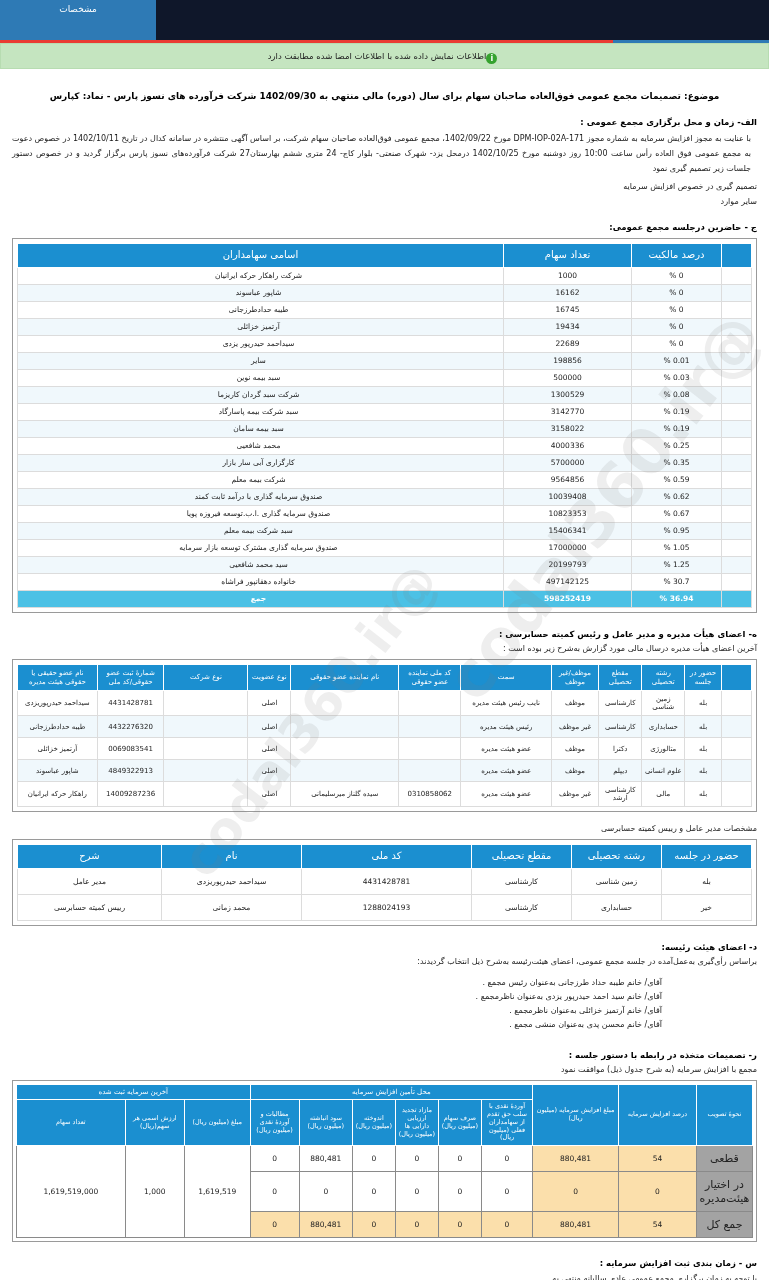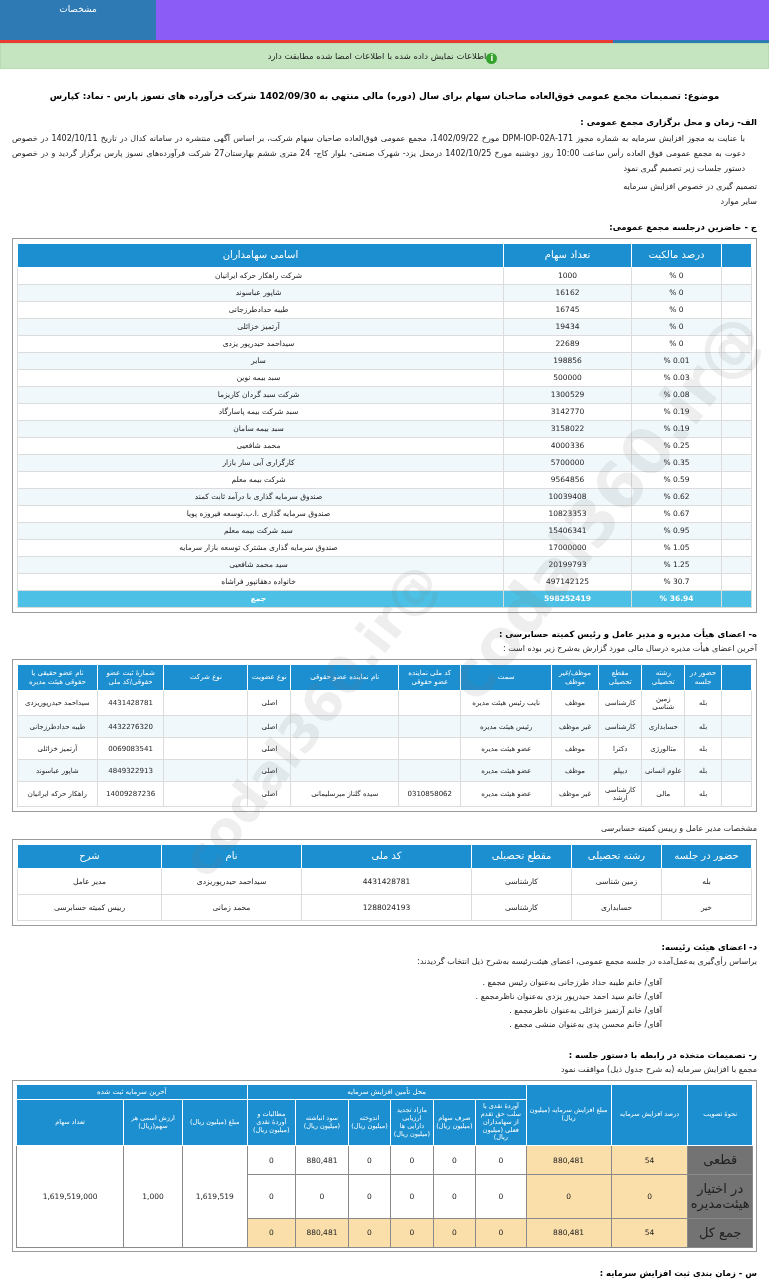--- a/index.html
+++ b/index.html
@@ -7,21 +7,21 @@
   html, body {
     margin: 0; padding: 0;
     background: #ffffff;
     font-family: "DejaVu Sans", "Liberation Sans", sans-serif;
   }
   body { width: 769px; }
 
   .page { position: relative; width: 769px; min-height: 1280px; background:#fff; overflow:hidden; }
 
   
-  .topbar { position: relative; height: 40px; background: #8b5cf6; }
+  .topbar { position: relative; height: 40px; background: #0f172a; }
   .topbar .tab-active {
     position: absolute; top: 0; left: 0; width: 156px; height: 40px;
     background: #2e7ab5; color: #ffffff;
     font-size: 9px; text-align: center; line-height: 19px;
     letter-spacing: .3px;
   }
   .redline { height: 3px; background: #ea3b33; }
   .redline .seg { height: 3px; width: 156px; margin-left: auto; background: #2e7ab5; }
 
   
@@ -44,21 +44,21 @@
     font-size: 9px; font-weight: bold; color: #000;
   }
 
   .sec-title {
     font-size: 8.5px; font-weight: bold; color: #000;
     margin: 16px 0 5px 0; text-align: right;
   }
   .sec-sub { font-size: 8px; color: #222; margin: 0 0 4px 0; text-align: right; }
   .para {
     font-size: 8px; color: #1a1a1a; line-height: 1.85;
-    text-align: justify; margin: 4px 12px 0 0;
+    text-align: justify; margin: 4px 6px 0 0;
   }
   .plain { font-size: 8px; color: #1a1a1a; margin: 6px 0 0 0; text-align: right; }
 
   .indent-list { margin: 10px 0 0 0; padding: 0; list-style: none; }
   .indent-list li {
     font-size: 8px; color: #1a1a1a; line-height: 1.75;
     text-align: right; padding-right: 95px;
   }
 
   
@@ -86,21 +86,21 @@
   .bd th, .bd td { font-size: 7px; padding: 4px 2px; }
   .bd td { height: 22px; }
 
   
   .mg td { height: 26px; }
 
   
   .cap th { font-size: 6.5px; padding: 3px 2px; line-height: 1.2; }
   .cap td { font-size: 7.5px; padding: 6px 2px; border: 1px solid #8a8a8a; }
   .cap td.fill { background: #fbdfab; }
-  .cap td.label { background: #737373; font-size: 13px; line-height: 1.2; }
+  .cap td.label { background: #a3a3a3; font-size: 11px; line-height: 1.2; }
   .cap .grp { font-size: 7px; }
 
   
   .watermark {
     position: absolute; pointer-events: none; user-select: none;
     color: rgba(120,120,120,0.13);
     font-size: 64px; font-weight: bold;
     transform: rotate(-52deg); white-space: nowrap;
   }
   .wm1 { top: 470px; left: 370px; }

